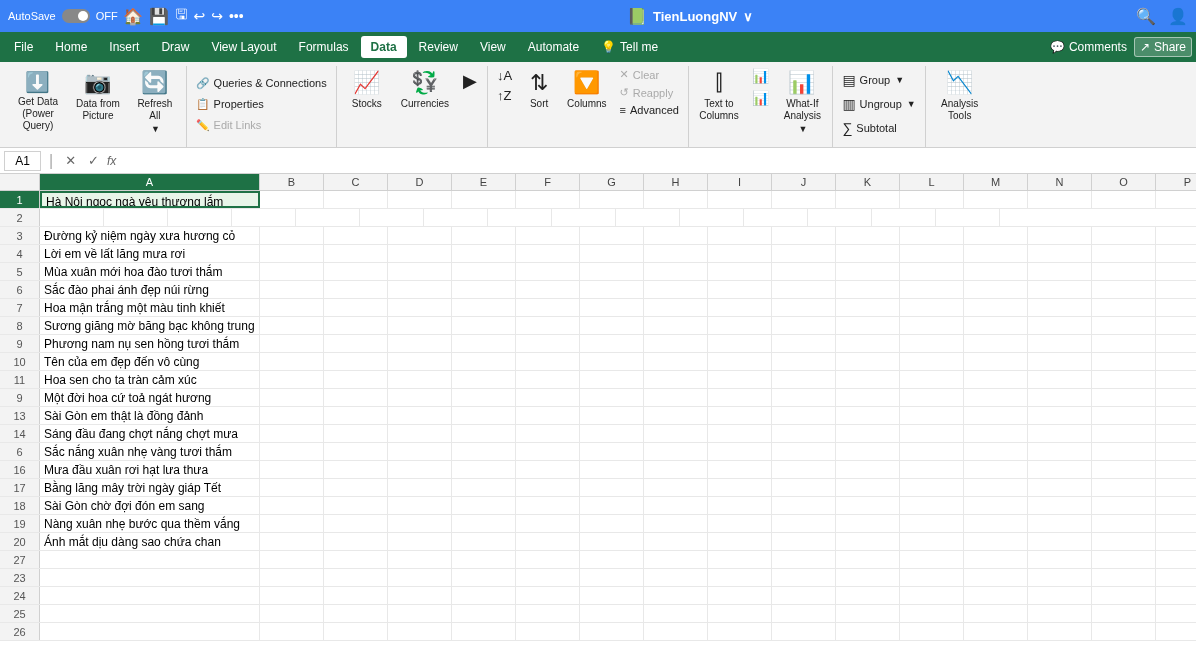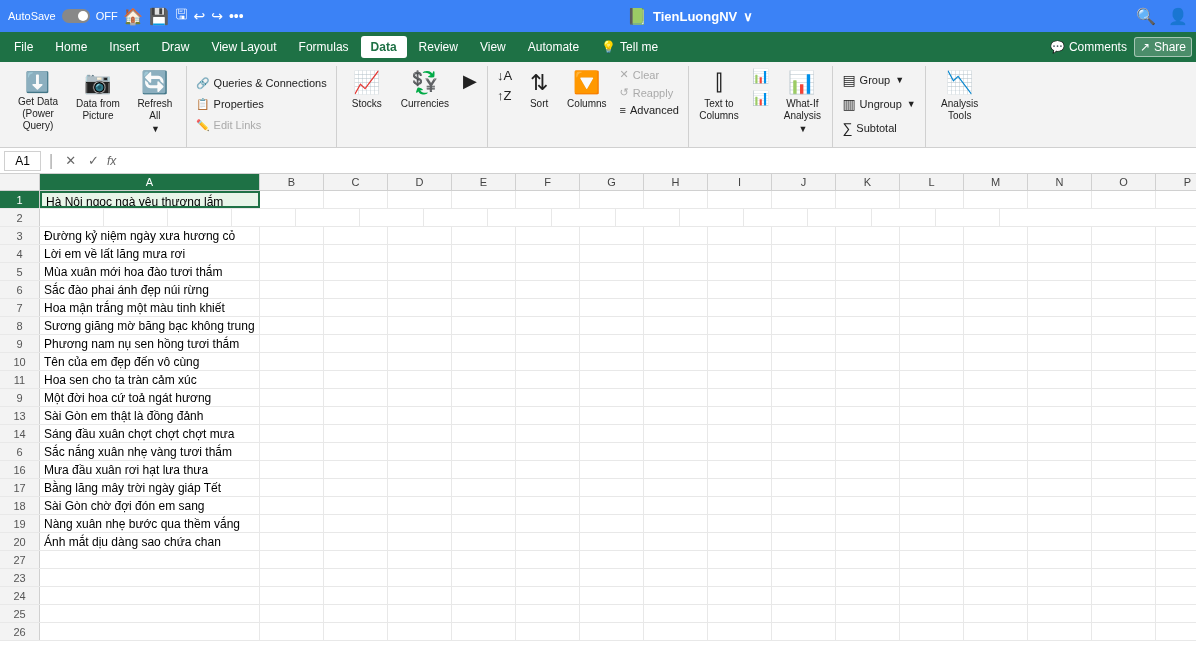--- a/index.html
+++ b/index.html
@@ -682,21 +682,21 @@
           <div class="cell b-col"></div>
           <div class="cell b-col"></div>
           <div class="cell b-col"></div>
           <div class="cell b-col"></div>
           <div class="cell b-col"></div>
           <div class="cell b-col"></div>
           <div class="cell b-col"></div>
         </div>
         <div class="grid-row">
           <div class="row-num">14</div>
-          <div class="cell a-col">Sáng đầu xuân chợt chợt chợt mưa</div>
+          <div class="cell a-col">Sáng đầu đang chợt nắng chợt mưa</div>
           <div class="cell b-col"></div>
           <div class="cell b-col"></div>
           <div class="cell b-col"></div>
           <div class="cell b-col"></div>
           <div class="cell b-col"></div>
           <div class="cell b-col"></div>
           <div class="cell b-col"></div>
           <div class="cell b-col"></div>
           <div class="cell b-col"></div>
           <div class="cell b-col"></div>

